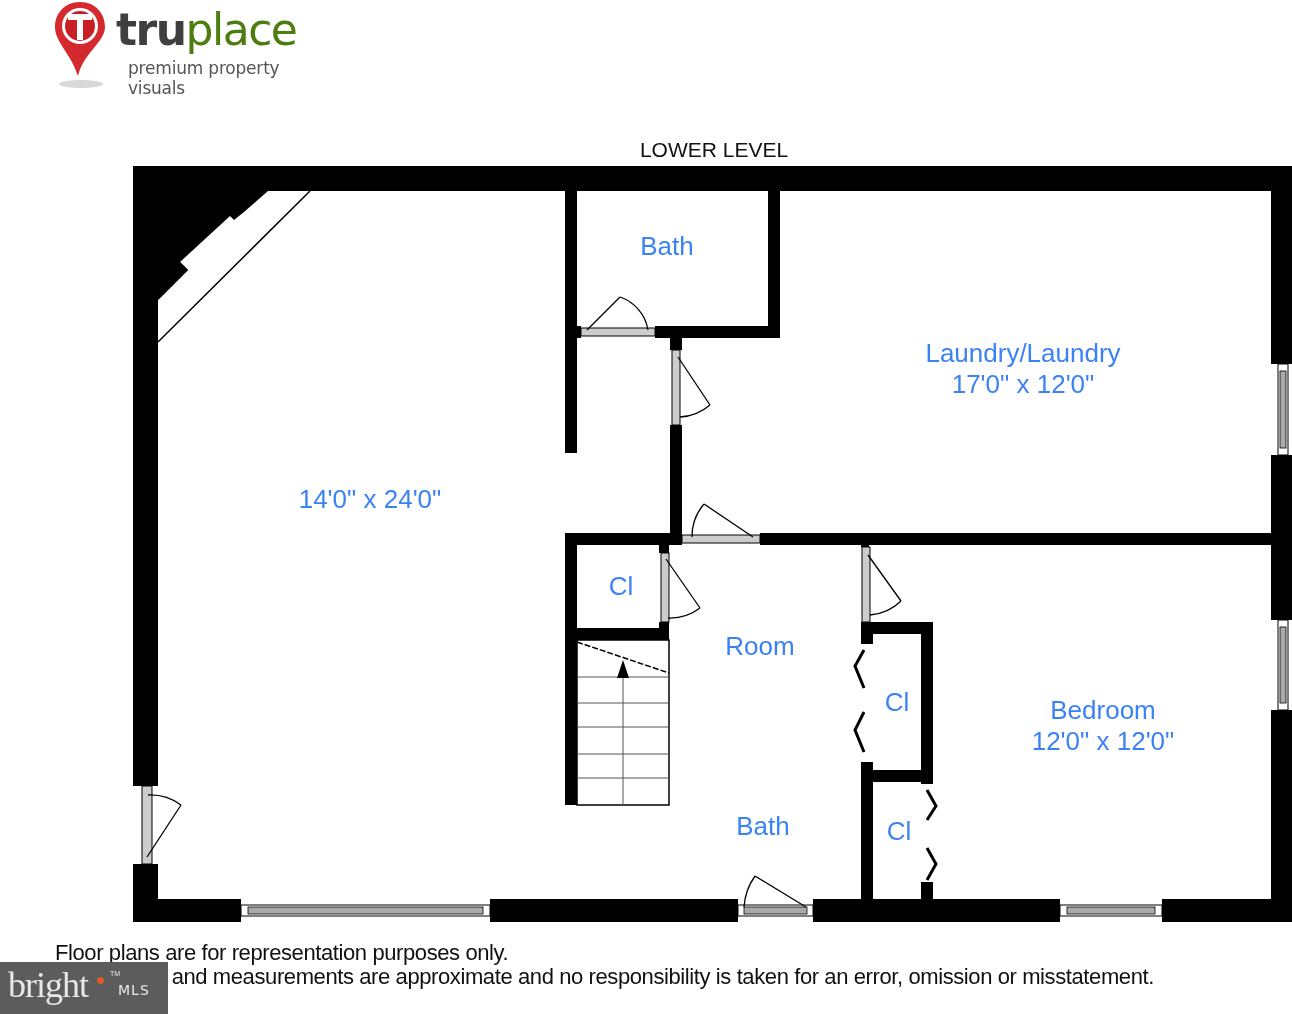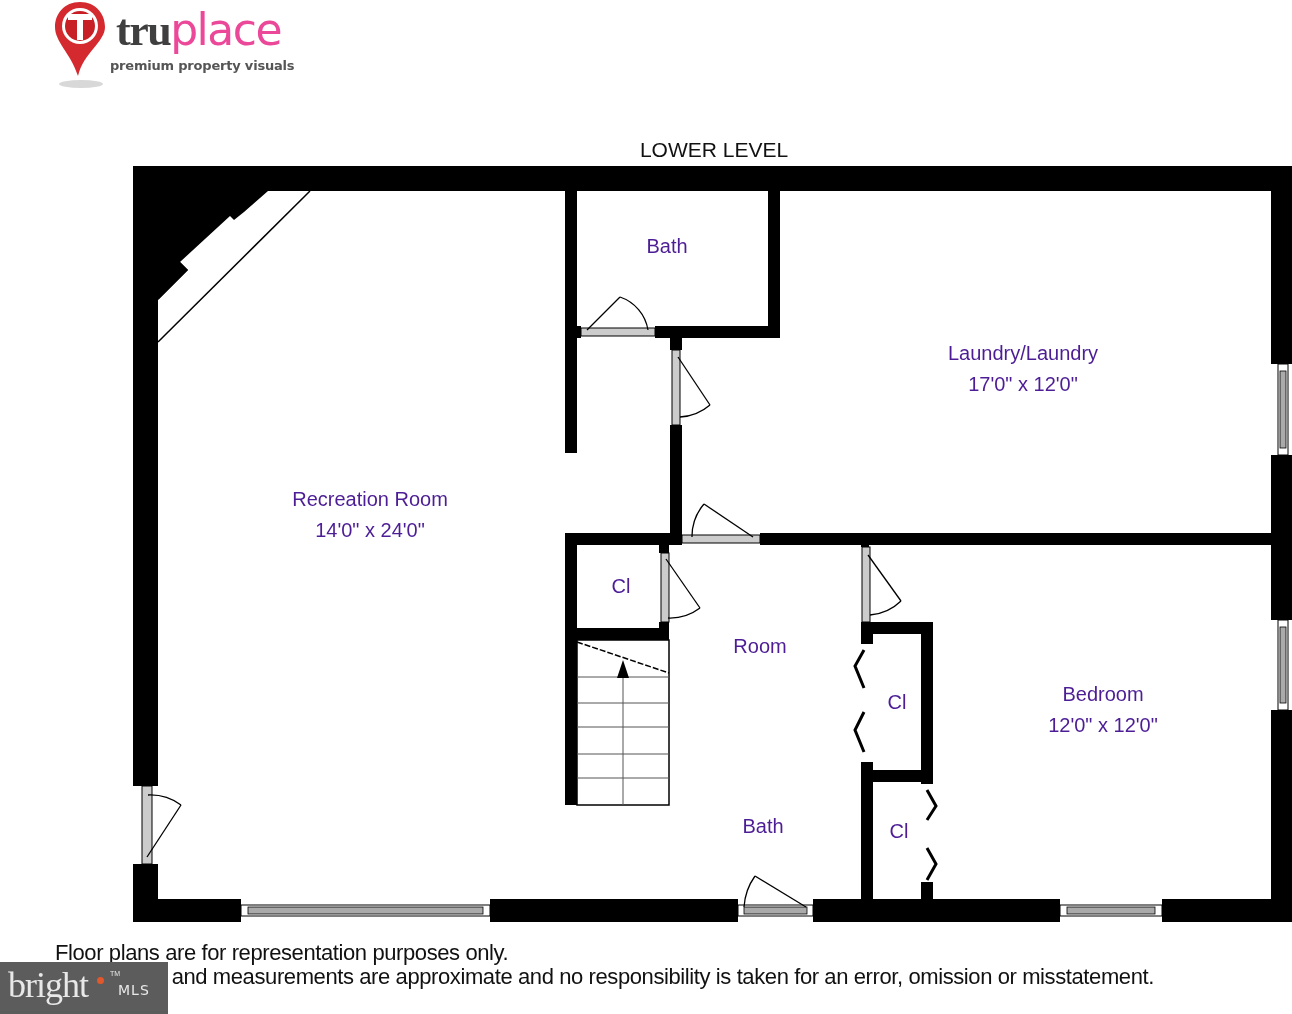--- a/index.html
+++ b/index.html
@@ -1,25 +1,25 @@
 <!DOCTYPE html>
 <html><head>
 <meta charset="utf-8">
 <style>
   html, body { margin: 0; padding: 0; background: #ffffff; }
   body { width: 1292px; height: 1014px; position: relative; overflow: hidden; font-family: "Liberation Sans", sans-serif; }
   .logo { position: absolute; left: 52px; top: 0; width: 250px; height: 92px; }
   .logo-pin { position: absolute; left: 0; top: 0; }
   .logo-word { position: absolute; left: 64px; top: 4px; font-family: "DejaVu Sans", sans-serif; font-size: 44px; letter-spacing: -1.5px; line-height: 52px; }
-  .logo-word .tru { color: #3f3f3f; font-weight: bold; font-family: Liberation Serif, serif; }
-  .logo-word .place { color: #ec4899; }
-  .logo-tag { position: absolute; left: 58px; top: 58px; font-family: "DejaVu Sans", sans-serif; font-size: 13px; color: #555; letter-spacing: -0.2px; font-weight: bold; }
+  .logo-word .tru { color: #3f3f3f; font-weight: bold; }
+  .logo-word .place { color: #4d7c0f; }
+  .logo-tag { position: absolute; left: 76px; top: 58px; font-family: "DejaVu Sans", sans-serif; font-size: 17px; color: #555; letter-spacing: -0.2px; }
   .level-title { position: absolute; left: 0; width: 1428px; top: 138px; text-align: center; font-size: 21px; color: #111; }
   svg.plan { position: absolute; left: 0; top: 0; }
-  .room-label { position: absolute; text-align: center; color: #4c1d95; font-size: 20px; line-height: 31px; transform: translateX(-50%); white-space: nowrap; }
+  .room-label { position: absolute; text-align: center; color: #3b82f6; font-size: 26px; line-height: 31px; transform: translateX(-50%); white-space: nowrap; }
   .disclaimer { position: absolute; left: 55px; font-family: "Liberation Sans", sans-serif; font-size: 22px; color: #111; letter-spacing: -0.4px; }
   .bright { position: absolute; left: 0; top: 962px; width: 168px; height: 52px; background: #5c5c5c; }
   .bright-word { position: absolute; left: 8px; top: 2px; font-family: Liberation Serif, serif; font-size: 36px; color: #e8e8e8; letter-spacing: -1px; }
   .bright-mls { position: absolute; left: 118px; top: 20px; font-family: "DejaVu Sans", sans-serif; font-size: 14px; color: #e8e8e8; letter-spacing: 1px; }
   .bright-tm { position: absolute; left: 110px; top: 8px; font-size: 7px; color: #e8e8e8; }
   .bright-dot { position: absolute; left: 97px; top: 15px; width: 7px; height: 7px; background: #e0582b; border-radius: 50%; }
 </style>
 </head>
 <body>
 
@@ -146,40 +146,39 @@
 
   <g stroke="#000" stroke-width="3" fill="none">
     <polyline points="864,650 855,666 864,688"></polyline>
     <polyline points="864,712 855,730 864,752"></polyline>
     <polyline points="927,790 936,806 927,820"></polyline>
     <polyline points="927,848 936,864 927,880"></polyline>
   </g>
 </svg>
 
 <div class="room-label" style="left:370px; top:484px;">
-  <div>Recreation Room</div>
   <div>14'0" x 24'0"</div>
 </div>
 <div class="room-label" style="left:667px; top:231px;">
   <div>Bath</div>
 </div>
 <div class="room-label" style="left:1023px; top:338px;">
   <div>Laundry/Laundry</div>
   <div>17'0" x 12'0"</div>
 </div>
 <div class="room-label" style="left:621px; top:571px;">
   <div>Cl</div>
 </div>
 <div class="room-label" style="left:760px; top:631px;">
   <div>Room</div>
 </div>
 <div class="room-label" style="left:897px; top:687px;">
   <div>Cl</div>
 </div>
-<div class="room-label" style="left:1103px; top:679px;">
+<div class="room-label" style="left:1103px; top:695px;">
   <div>Bedroom</div>
   <div>12'0" x 12'0"</div>
 </div>
 <div class="room-label" style="left:763px; top:811px;">
   <div>Bath</div>
 </div>
 <div class="room-label" style="left:899px; top:816px;">
   <div>Cl</div>
 </div>
 

